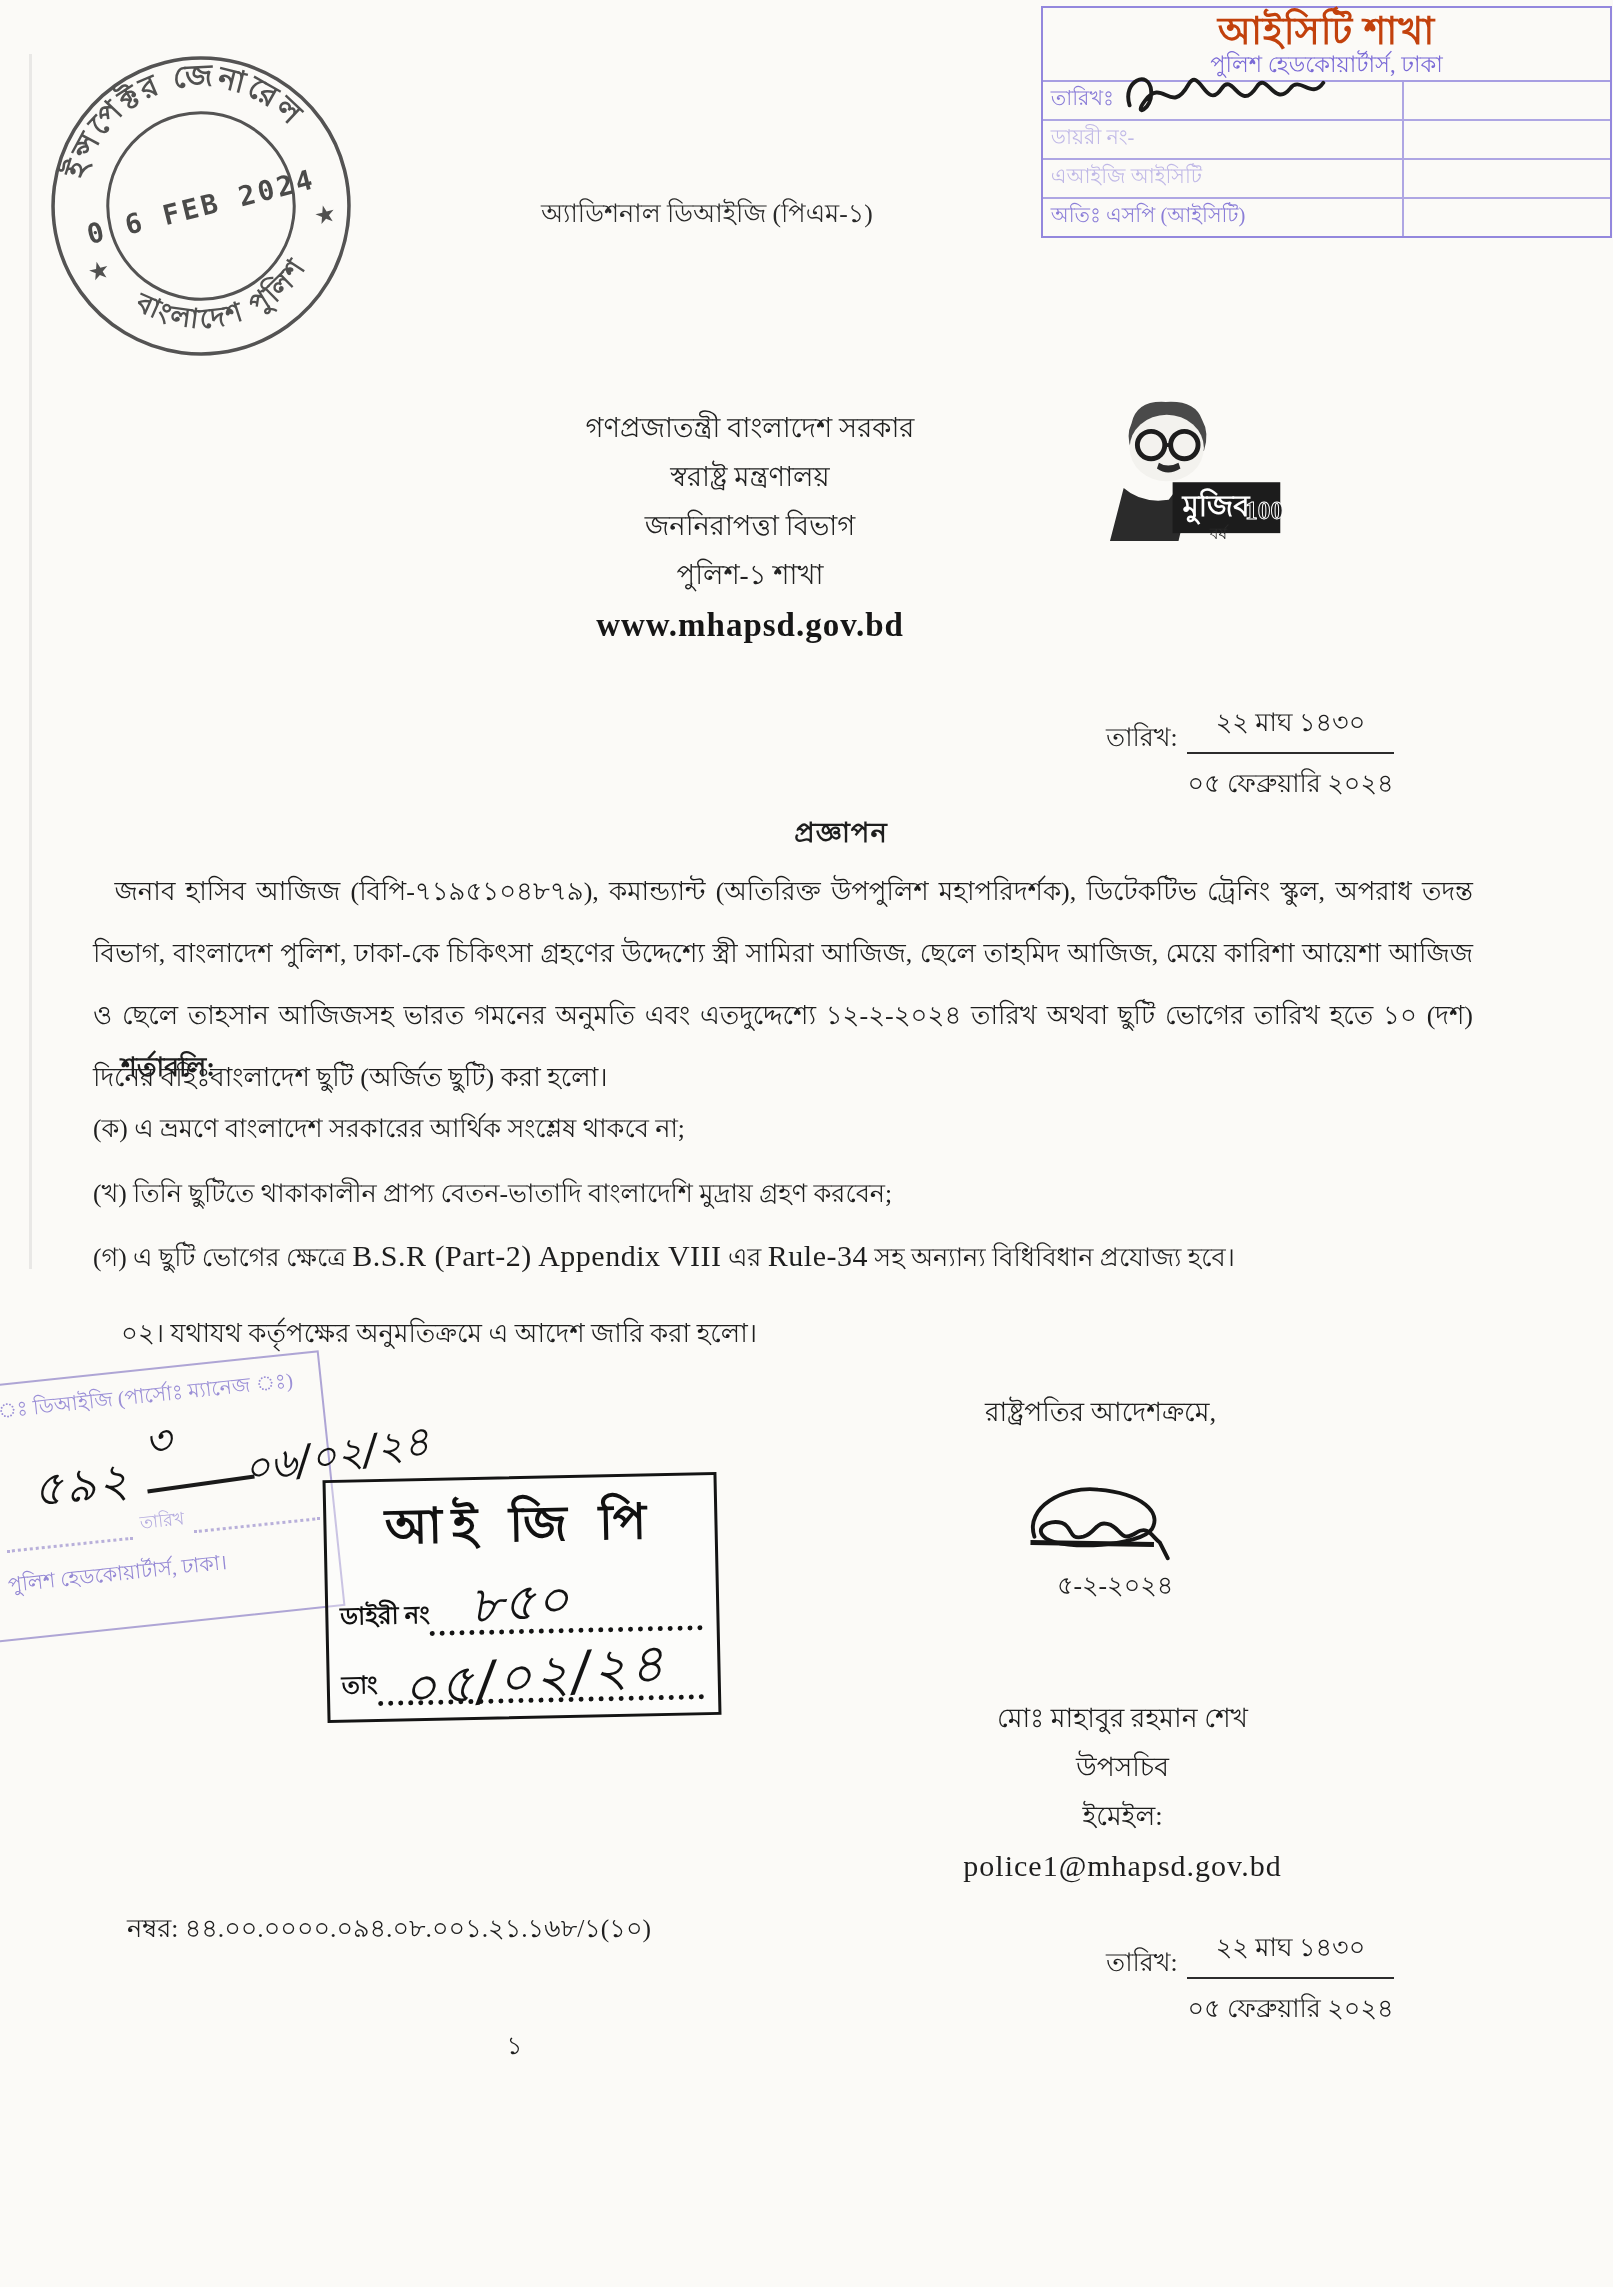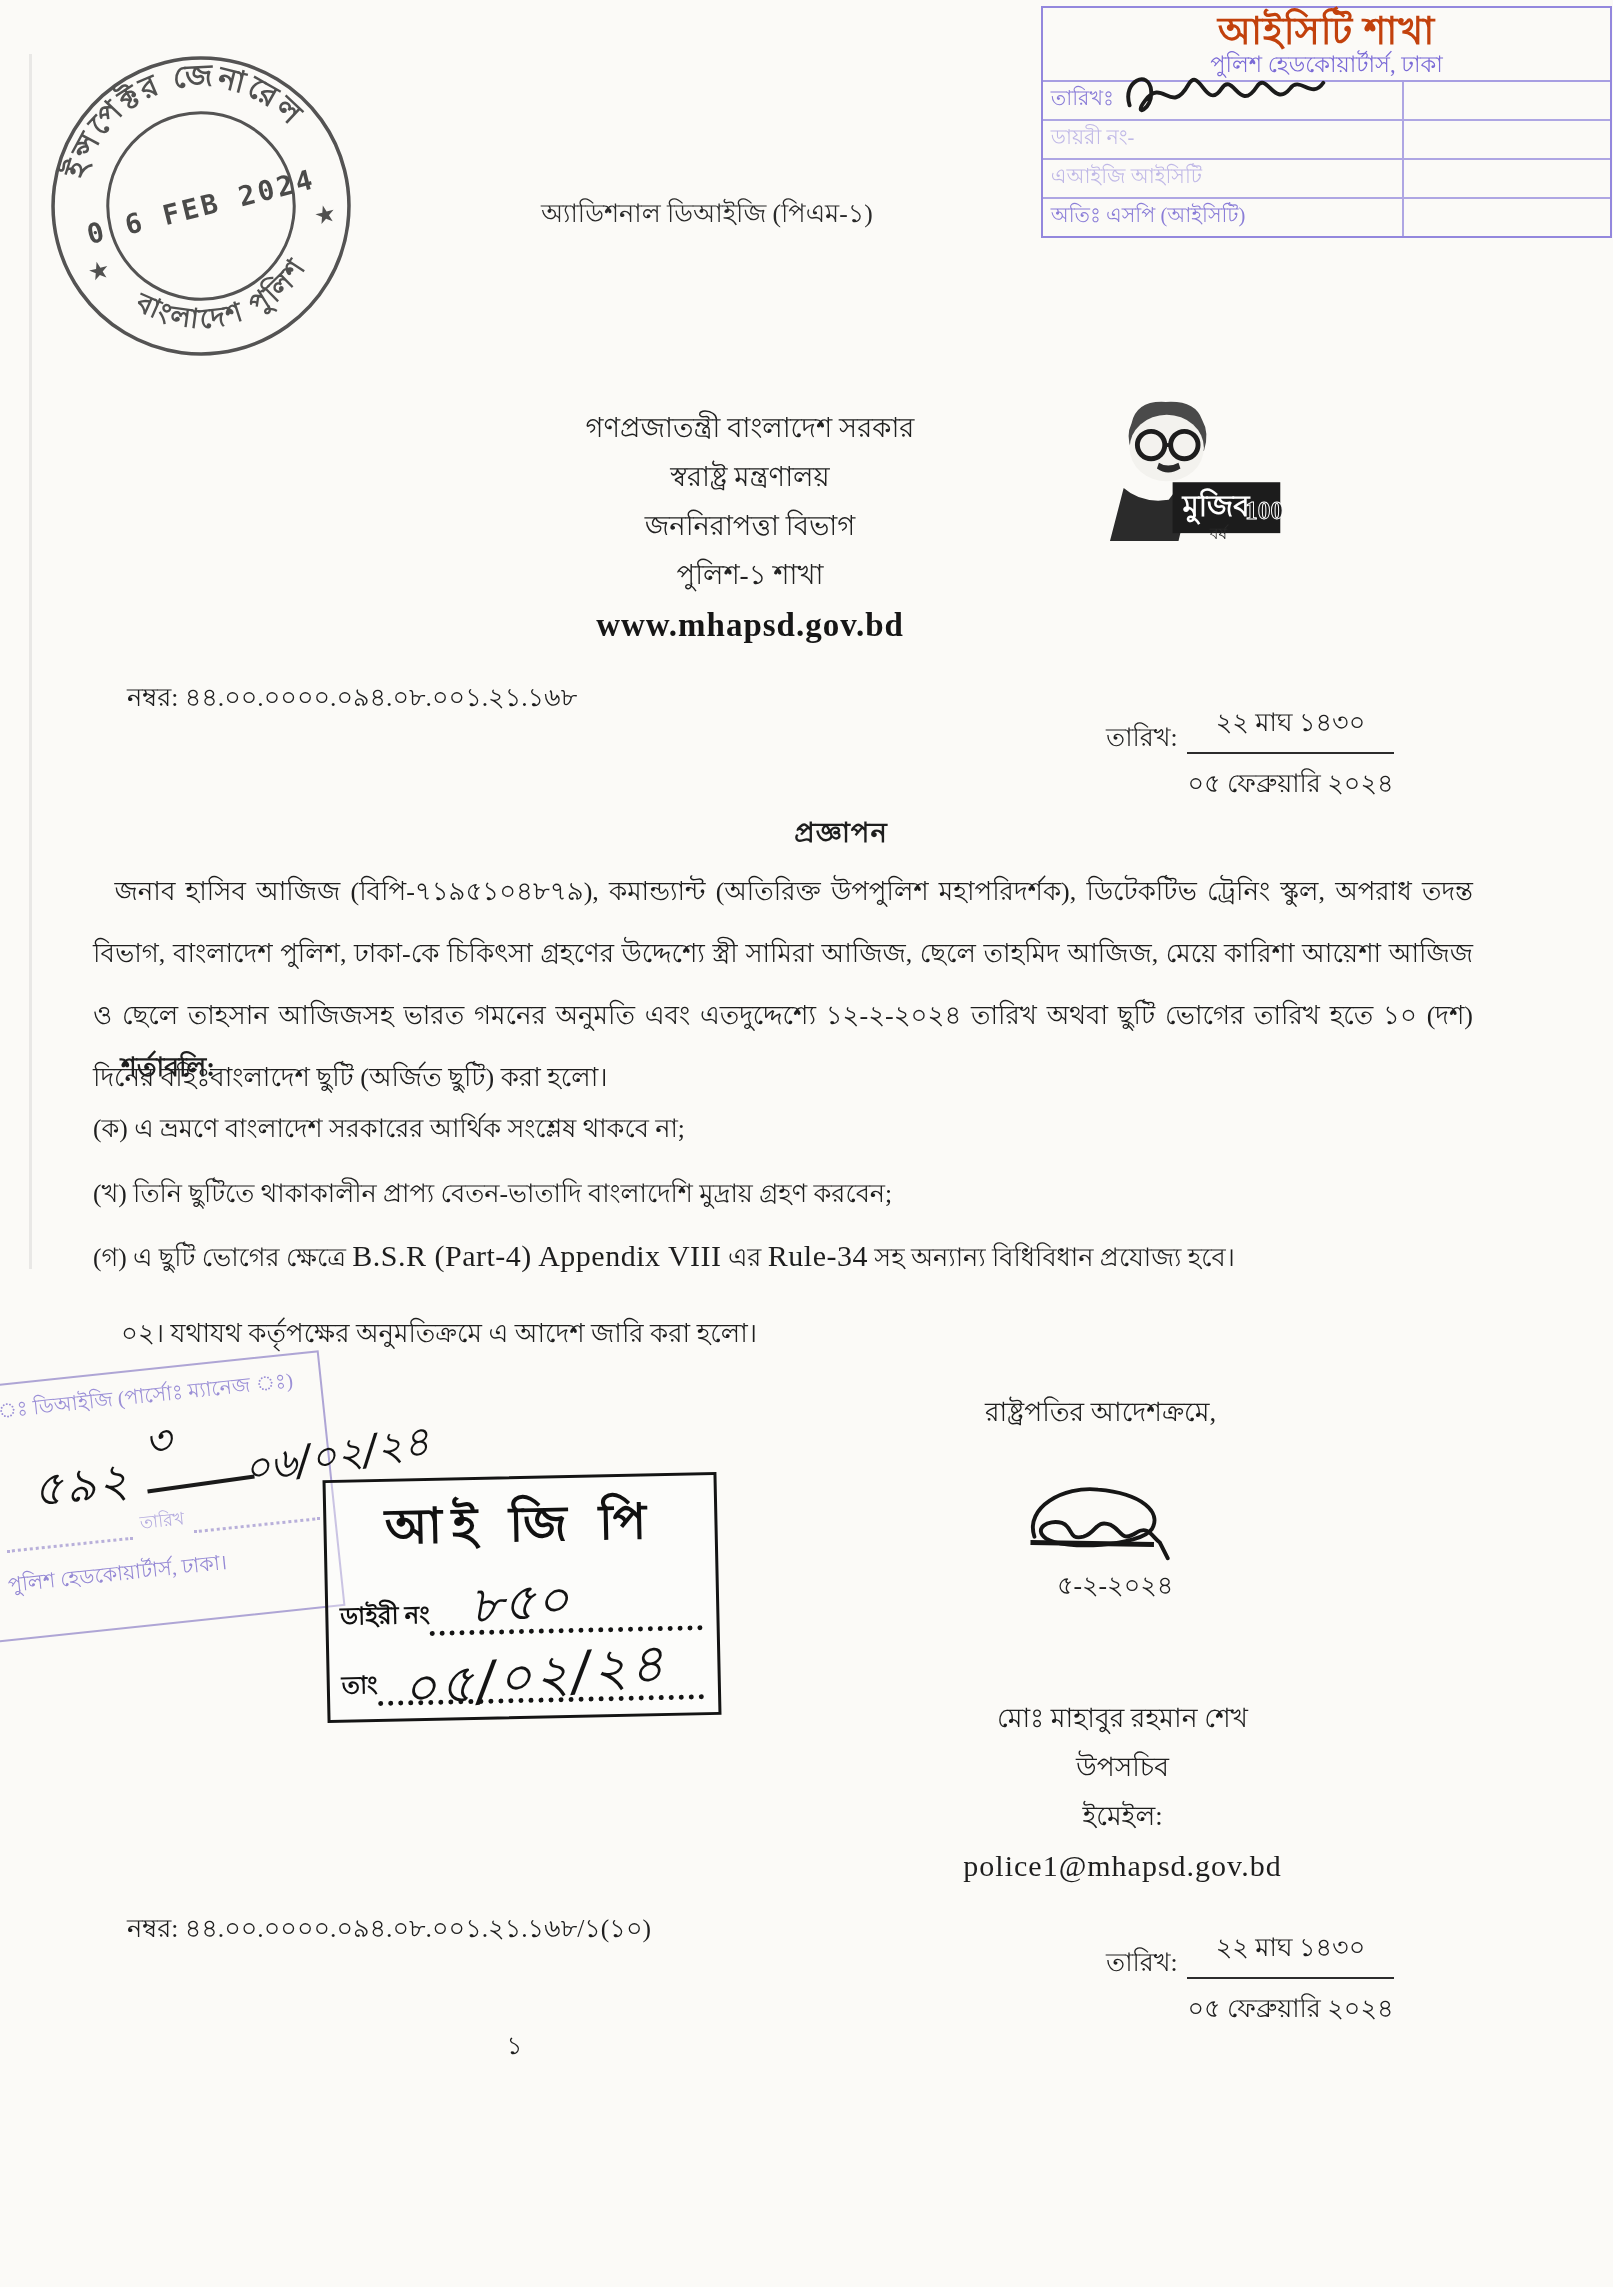--- a/index.html
+++ b/index.html
@@ -183,39 +183,35 @@
     <circle cx="124" cy="52" r="14" fill="none" stroke="#1d1d1d" stroke-width="5"></circle>
     <path d="M104,52 L110,52" stroke="#1d1d1d" stroke-width="4"></path>
     <path d="M96,76 Q107,84 120,76 L118,70 Q107,76 98,70 Z" fill="#2a2a2a"></path>
     <path d="M48,150 L62,96 Q80,112 108,108 L120,92 Q128,112 118,150 Z" fill="#2b2b2b"></path>
     <rect x="112" y="90" width="110" height="52" fill="#1c1c1c"></rect>
     <text x="122" y="125" font-size="30" font-weight="bold" fill="#ffffff">মুজিব</text>
     <text x="150" y="148" font-size="16" fill="#2b2b2b">বর্ষ</text>
     <text x="186" y="128" font-size="26" font-weight="bold" fill="#1c1c1c" stroke="#ffffff" stroke-width="1">100</text>
   </svg>
 
-  <div class="abs memo-no bn">
-    <span>নম্বর:</span>
-    <span>৪৪.০০.০০০০.০৯৪.০৮.০০১.২১.১৬৮</span>
-  </div>
   <div class="abs memo-date date-block">
     <span class="date-label">তারিখ:</span>
     <span class="date-stack">
       <span class="date-top" style="display:block">২২ মাঘ ১৪৩০</span>
       <span class="date-bot" style="display:block">০৫ ফেব্রুয়ারি ২০২৪</span>
     </span>
   </div>
 
   <div class="abs heading">প্রজ্ঞাপন</div>
   <div class="abs para1">জনাব হাসিব আজিজ (বিপি-৭১৯৫১০৪৮৭৯), কমান্ড্যান্ট (অতিরিক্ত উপপুলিশ মহাপরিদর্শক), ডিটেকটিভ ট্রেনিং স্কুল, অপরাধ তদন্ত বিভাগ, বাংলাদেশ পুলিশ, ঢাকা-কে চিকিৎসা গ্রহণের উদ্দেশ্যে স্ত্রী সামিরা আজিজ, ছেলে তাহমিদ আজিজ, মেয়ে কারিশা আয়েশা আজিজ ও ছেলে তাহসান আজিজসহ ভারত গমনের অনুমতি এবং এতদুদ্দেশ্যে ১২-২-২০২৪ তারিখ অথবা ছুটি ভোগের তারিখ হতে ১০ (দশ) দিনের বহিঃবাংলাদেশ ছুটি (অর্জিত ছুটি) করা হলো।</div>
   <div class="abs cond-head">শর্তাবলি:</div>
   <div class="abs cond cond-a">(ক) এ ভ্রমণে বাংলাদেশ সরকারের আর্থিক সংশ্লেষ থাকবে না;</div>
   <div class="abs cond cond-b">(খ) তিনি ছুটিতে থাকাকালীন প্রাপ্য বেতন-ভাতাদি বাংলাদেশি মুদ্রায় গ্রহণ করবেন;</div>
   <div class="abs cond cond-c">
-    <span>(গ) এ ছুটি ভোগের ক্ষেত্রে </span><span class="latin">B.S.R (Part-4) Appendix VIII</span><span> এর  </span><span class="latin">Rule-34</span><span> সহ  অন্যান্য বিধিবিধান প্রযোজ্য হবে।</span>
+    <span>(গ) এ ছুটি ভোগের ক্ষেত্রে </span><span class="latin">B.S.R (Part-2) Appendix VIII</span><span> এর  </span><span class="latin">Rule-34</span><span> সহ  অন্যান্য বিধিবিধান প্রযোজ্য হবে।</span>
   </div>
   <div class="abs para2">০২। যথাযথ কর্তৃপক্ষের অনুমতিক্রমে এ আদেশ জারি করা হলো।</div>
 
   <div class="abs dig-stamp">
     <div class="dig-l1">ঃ ডিআইজি (পার্সোঃ ম্যানেজ ঃ)</div>
     <div class="dig-dots">
       <span class="dots"></span>
       <span style="padding:0 7.8px">তারিখ</span>
       <span class="dots"></span>
     </div>

